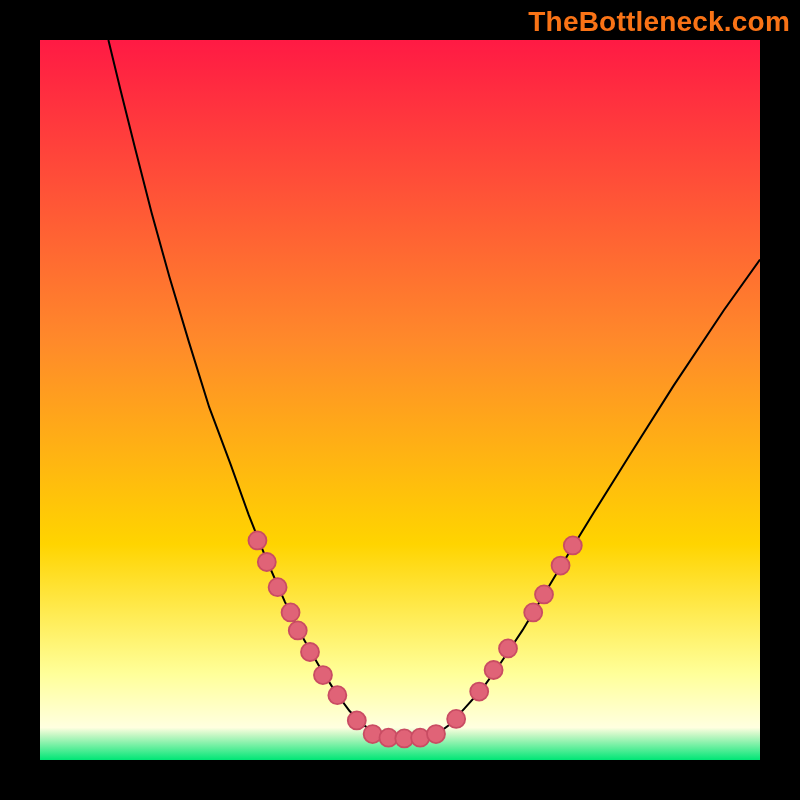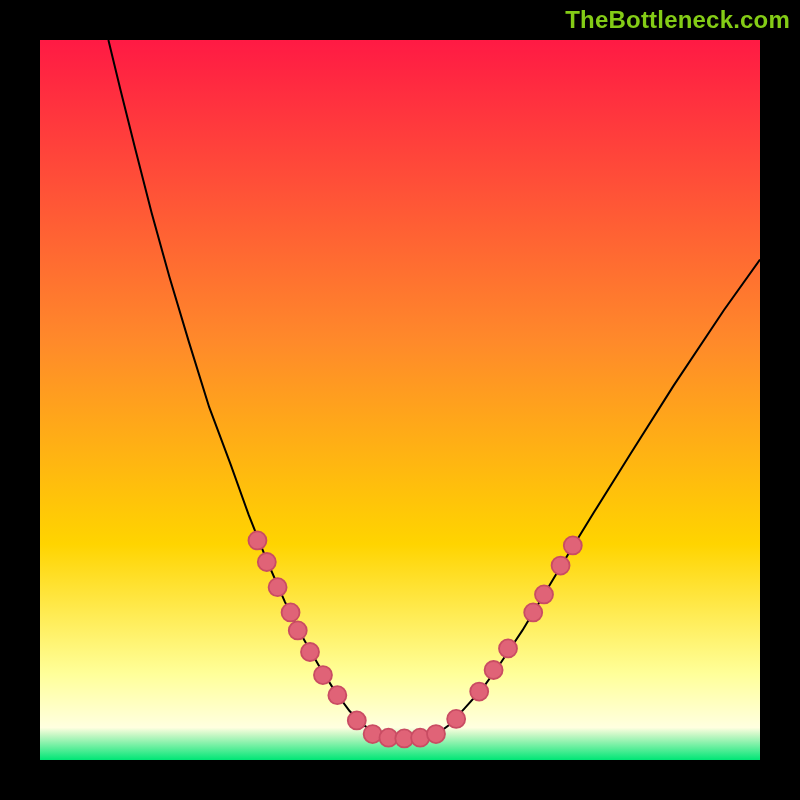--- a/index.html
+++ b/index.html
@@ -14,22 +14,22 @@
   .frame {
     position: relative;
     width: 800px;
     height: 800px;
     background: #000;
   }
   .watermark {
     position: absolute;
     top: 6px;
     right: 10px;
-    color: #84cc16;
-    font-size: 24px;
+    color: #f97316;
+    font-size: 28px;
     font-weight: 600;
     letter-spacing: 0.2px;
     z-index: 10;
   }
   .plot-area {
     position: absolute;
     left: 40px;
     top: 40px;
     width: 720px;
     height: 720px;

